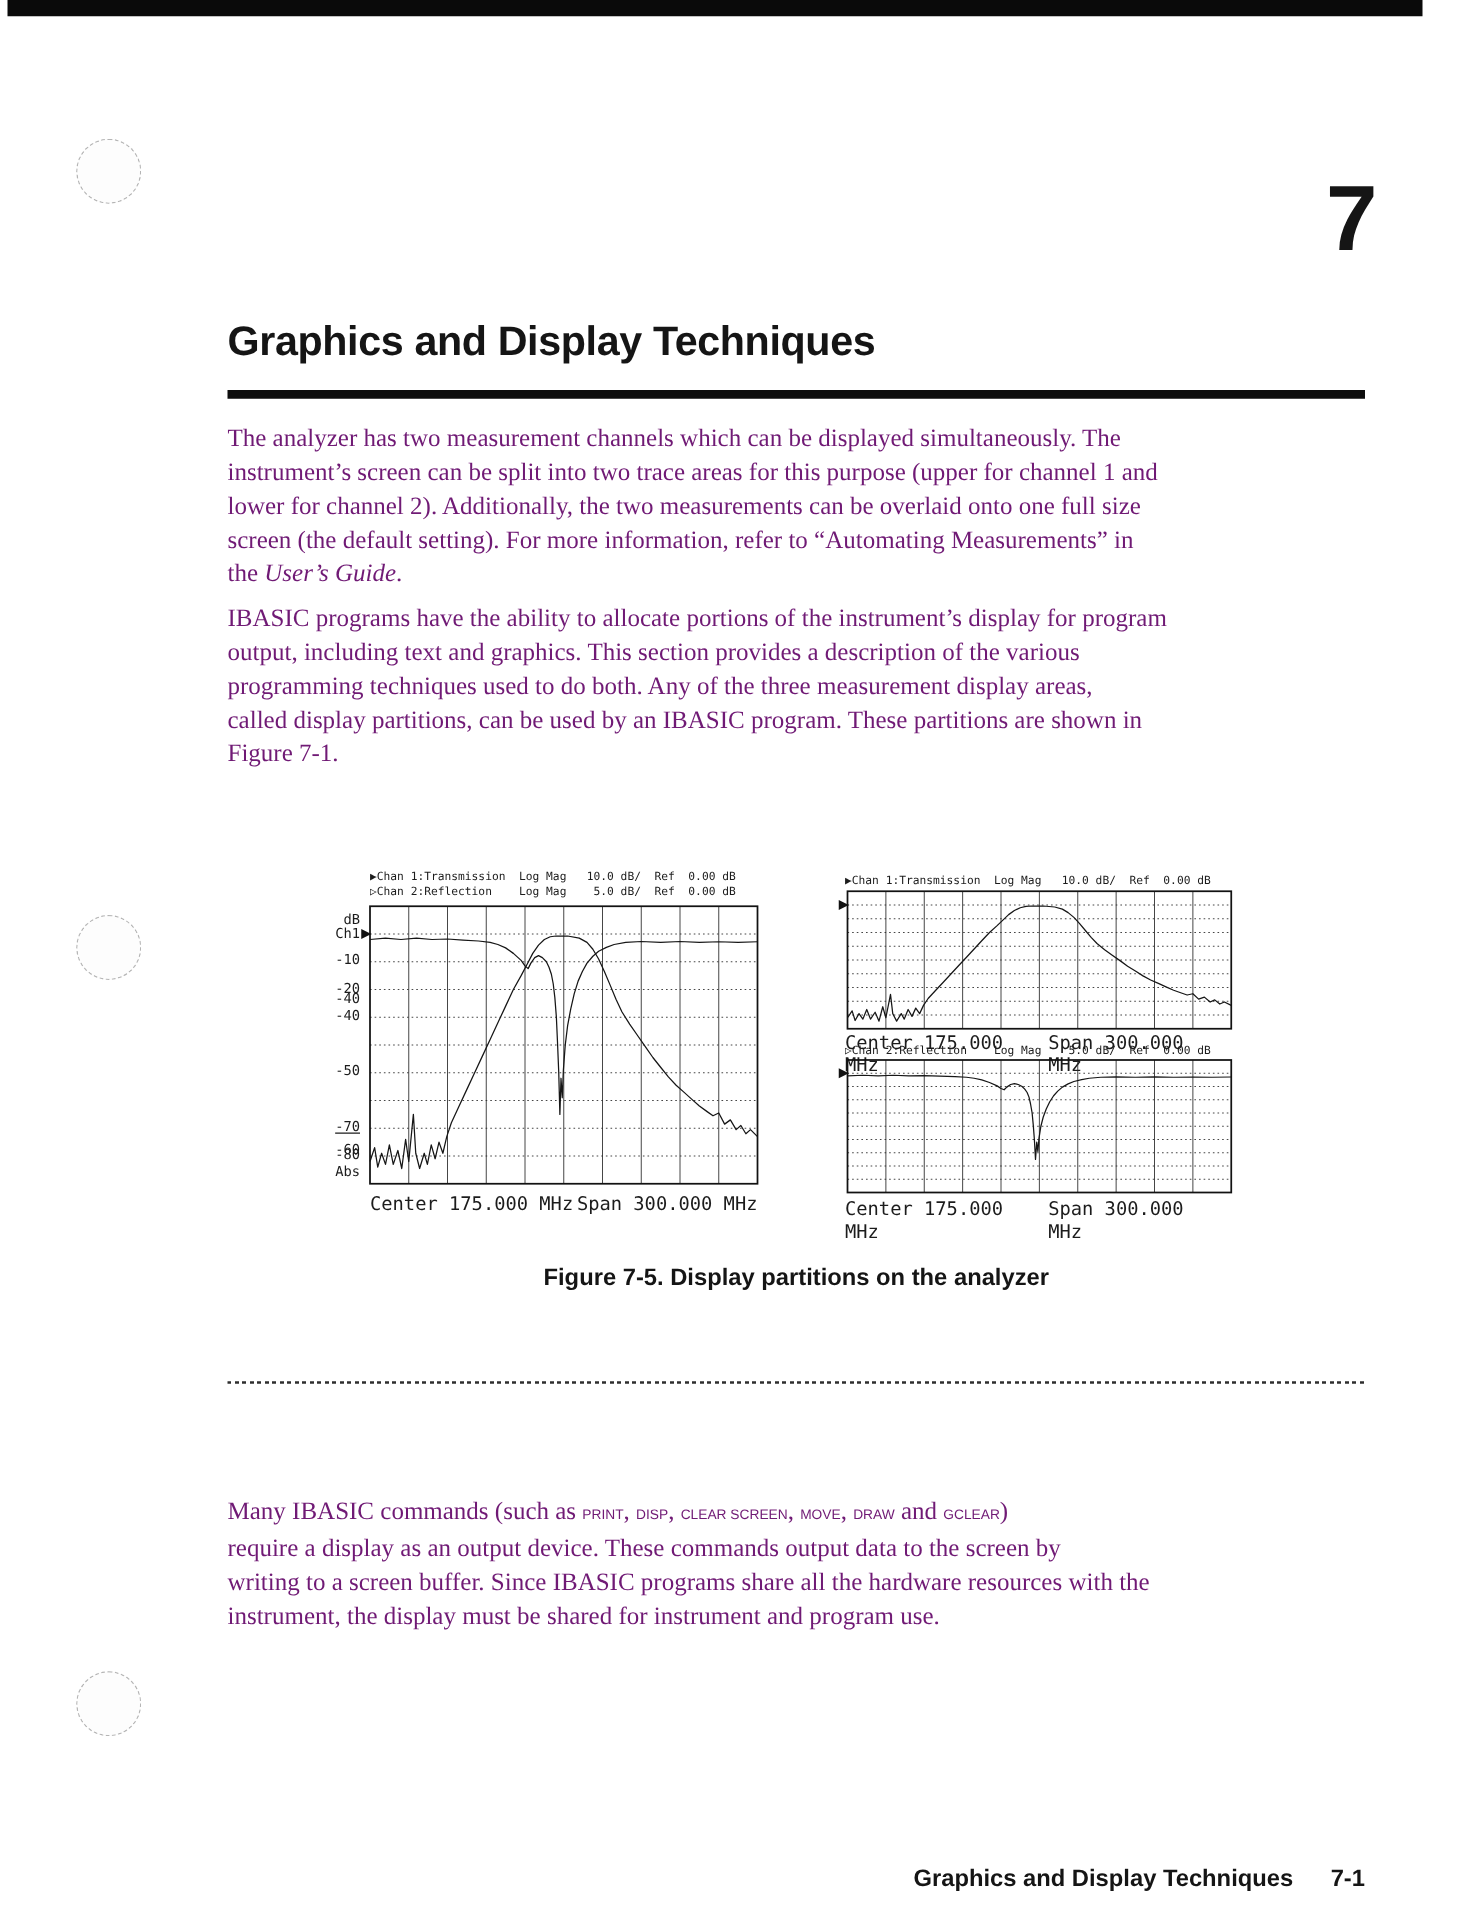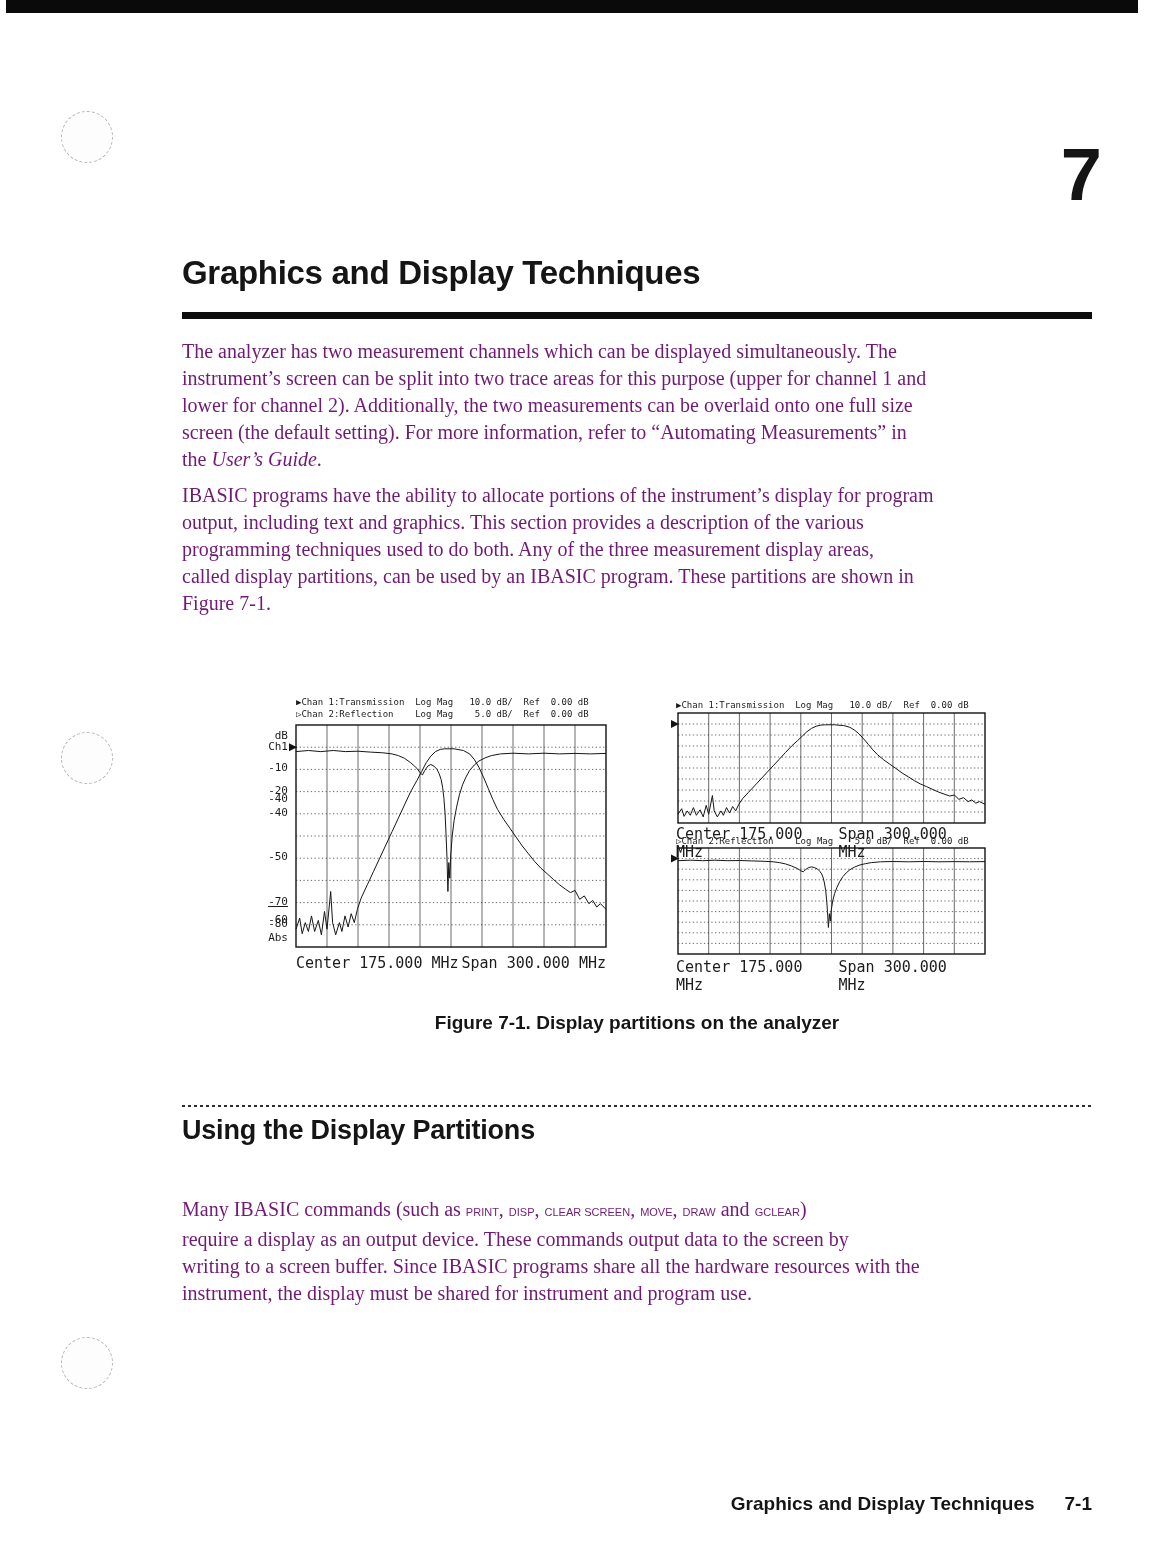--- a/index.html
+++ b/index.html
@@ -156,24 +156,23 @@
         <rect x="0" y="0" width="307" height="106" fill="none" stroke="#121212" stroke-width="1.4"></rect>
         <polygon points="-7,6.6 1,10.6 -7,14.6" fill="#121212"></polygon>
         <polyline points="0.0,12.7 12.3,12.2 24.6,12.7 36.8,12.2 49.1,12.7 61.4,12.5 73.7,12.9 86.0,13.3 95.2,13.8 101.3,14.6 107.4,15.9 113.6,18.0 119.7,20.7 122.8,22.8 125.3,23.8 127.4,21.7 130.5,19.6 133.5,18.9 136.6,19.6 139.7,21.2 141.8,23.3 143.7,26.0 145.2,29.7 146.4,35.0 147.7,42.4 148.6,51.9 149.5,63.6 150.4,79.5 151.4,65.7 152.3,73.1 153.2,62.5 154.7,53.0 156.6,45.6 159.0,39.2 161.8,33.4 164.9,28.6 168.2,24.9 171.9,21.7 176.5,19.1 181.1,17.2 187.3,15.7 193.4,14.6 202.6,13.8 214.9,13.5 230.3,13.8 245.6,13.5 260.9,13.8 276.3,13.6 291.6,13.8 307.0,13.6" fill="none" stroke="#161616" stroke-width="1" stroke-linejoin="round"></polyline>
       </svg>
     <div class="scrfoot" style="left:676px;top:958px;width:307px;">
       <span>Center 175.000 MHz</span>
       <span>Span 300.000 MHz</span>
     </div>
   </div>
 
-  <div class="caption">Figure 7-1. Display partitions on the analyzer</div>
+  <div class="caption">Figure 7-5. Display partitions on the analyzer</div>
 
   <div class="rule-dashed"></div>
-  <h2 class="sec">Using the Display Partitions</h2>
 
   <p class="body p3pos"><span>Many IBASIC commands (such as </span><span class="mono">PRINT</span><span>, </span><span class="mono">DISP</span><span>, </span><span class="mono">CLEAR SCREEN</span><span>, </span><span class="mono">MOVE</span><span>, </span><span class="mono">DRAW</span><span> and </span><span class="mono">GCLEAR</span><span>)</span><br><span>require a display as an output device. These commands output data to the screen by</span><br><span>writing to a screen buffer. Since IBASIC programs share all the hardware resources with the</span><br><span>instrument, the display must be shared for instrument and program use.</span></p>
 
   <div class="footer">
     <span>Graphics and Display Techniques</span><span class="pgnum">7-1</span>
   </div>
 
 </div>
 
 </body></html>

